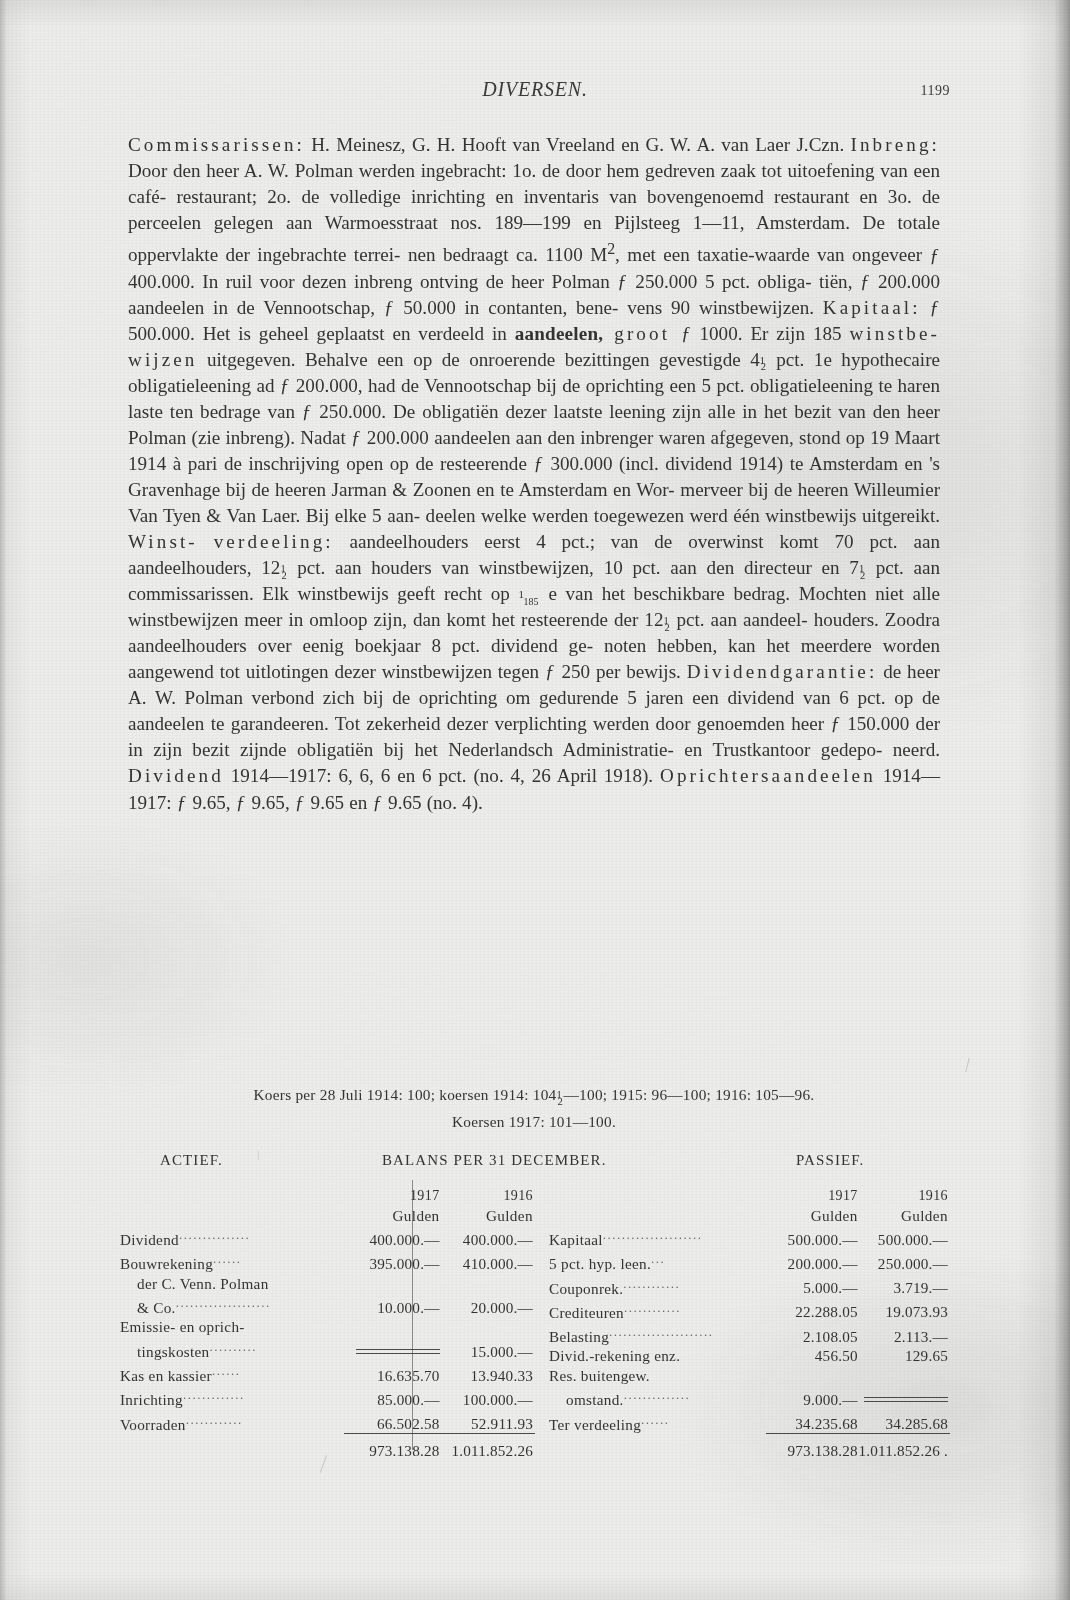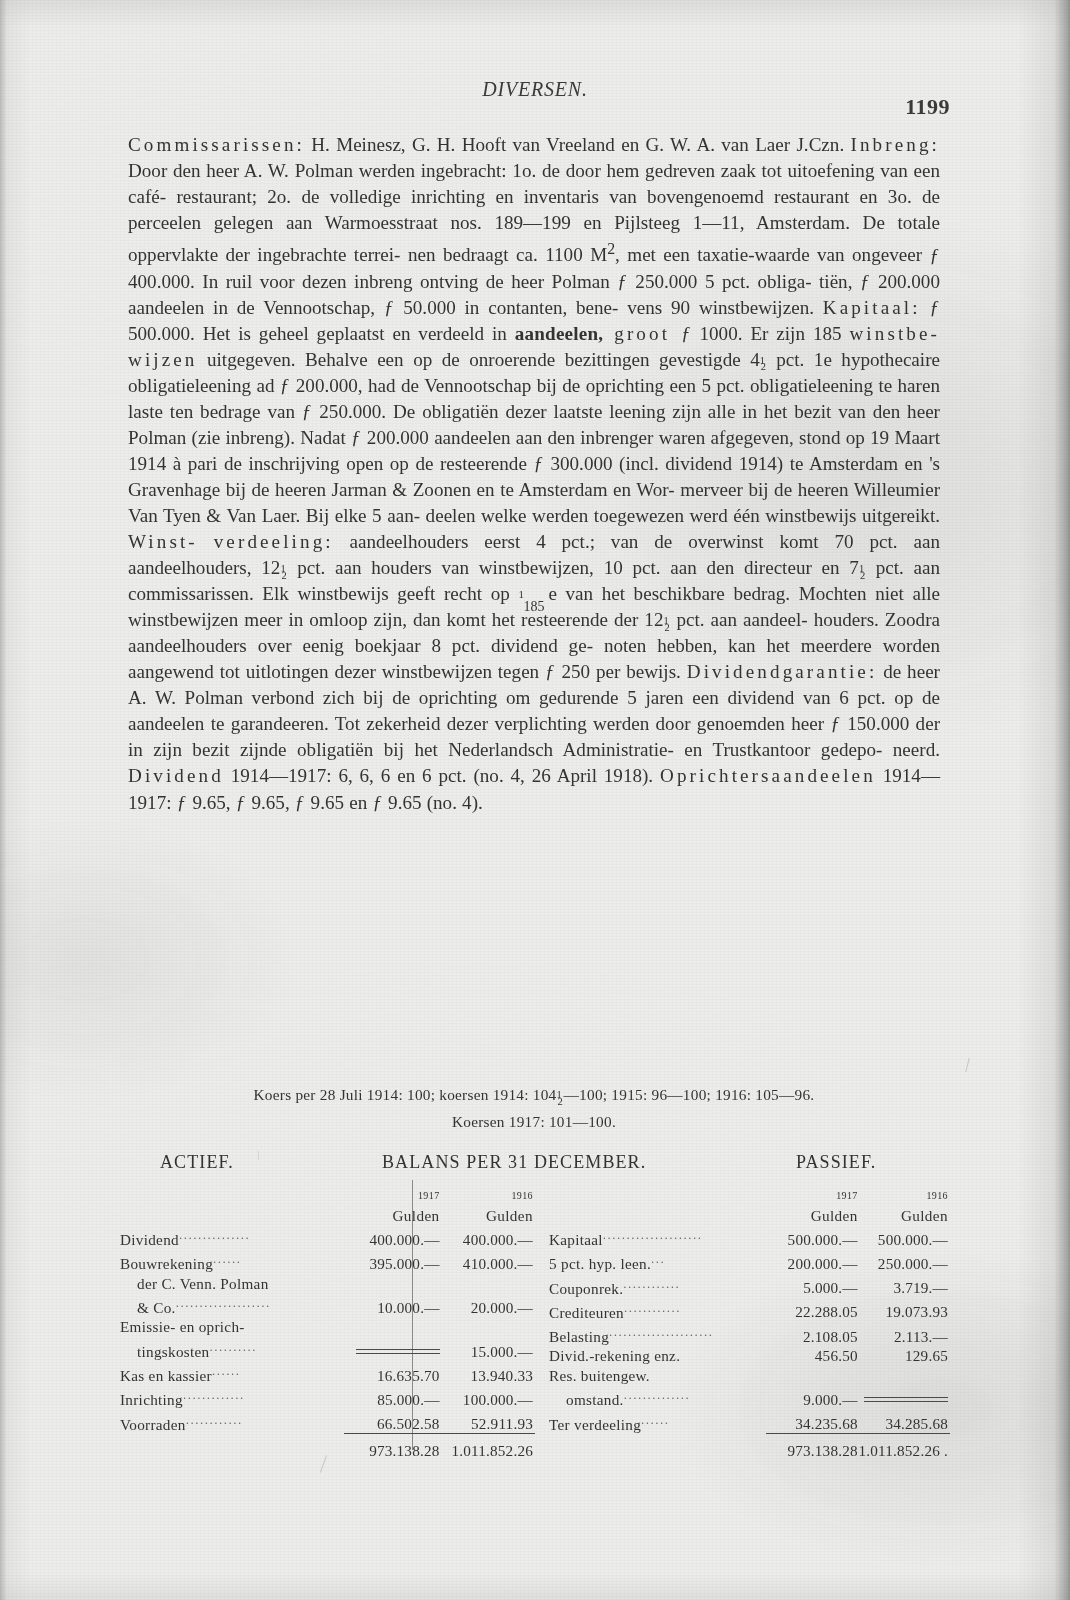--- a/index.html
+++ b/index.html
@@ -86,25 +86,24 @@
     left: 0; right: 0;
     text-align: center;
     font-style: italic;
     font-size: 20px;
     letter-spacing: .8px;
     color: #3a3a3a;
   }
   .runhead .pageno {
     position: absolute;
     right: 0;
-    top: 16px;
-    font-size: 22px;
+    top: 5px;
+    font-size: 14px;
     letter-spacing: .5px;
     color: #3a3a3a;
-    font-weight: bold;
   }
 
   
   #body-text {
     position: absolute;
     left: 120px;
     top: 124px;
     width: 828px;
     font-size: 19.1px;
     line-height: 26.05px;
@@ -135,21 +134,21 @@
   .fracbig {
     display: inline-block;
     position: relative;
     font-size: 11px;
     line-height: 1;
     width: 30px;
     height: 1em;
     vertical-align: baseline;
   }
   .fracbig .n { position: absolute; left: 0;  top: .00em; }
-  .fracbig .d { position: absolute; left: 5px; top: .74em; font-size: 14px; }
+  .fracbig .d { position: absolute; left: 5px; top: .74em; font-size: 10px; }
 
   
   .koers {
     position: absolute;
     left: 120px;
     width: 828px;
     text-align: center;
     font-size: 15.3px;
     letter-spacing: .25px;
     color: #333;
@@ -166,21 +165,21 @@
     font-size: 15.2px;
     color: #333;
   }
   .bal-heads {
     position: relative;
     height: 26px;
   }
   .bal-heads .h {
     position: absolute;
     letter-spacing: 1.1px;
-    font-size: 18px;
+    font-size: 15px;
   }
   .h-actief  { left: 40px;  top: 0; }
   .h-balans  { left: 262px; top: 0; }
   .h-passief { left: 676px; top: 0; }
 
   .bal-body {
     position: relative;
     display: flex;
     margin-top: 8px;
   }
@@ -220,21 +219,21 @@
     vertical-align: baseline;
   }
   td.num {
     width: 23%;
     text-align: right;
     letter-spacing: .2px;
     padding-right: 6px;
   }
   td.num.c2 { padding-right: 2px; }
   tr.colhead td { text-align: right; padding-bottom: 0; letter-spacing: .4px; }
-  tr.colhead td.num { font-size: 10px; }
+  tr.colhead td.num { font-size: 14px; }
   tr.unit td { text-align: right; letter-spacing: .4px; }
 
   .indent1 { padding-left: 17px; display: inline-block; }
 
   
   .nilrule {
     display: inline-block;
     width: 84px;
     border-top: 1px solid #4a4a4a;
     border-bottom: 1px solid #4a4a4a;

